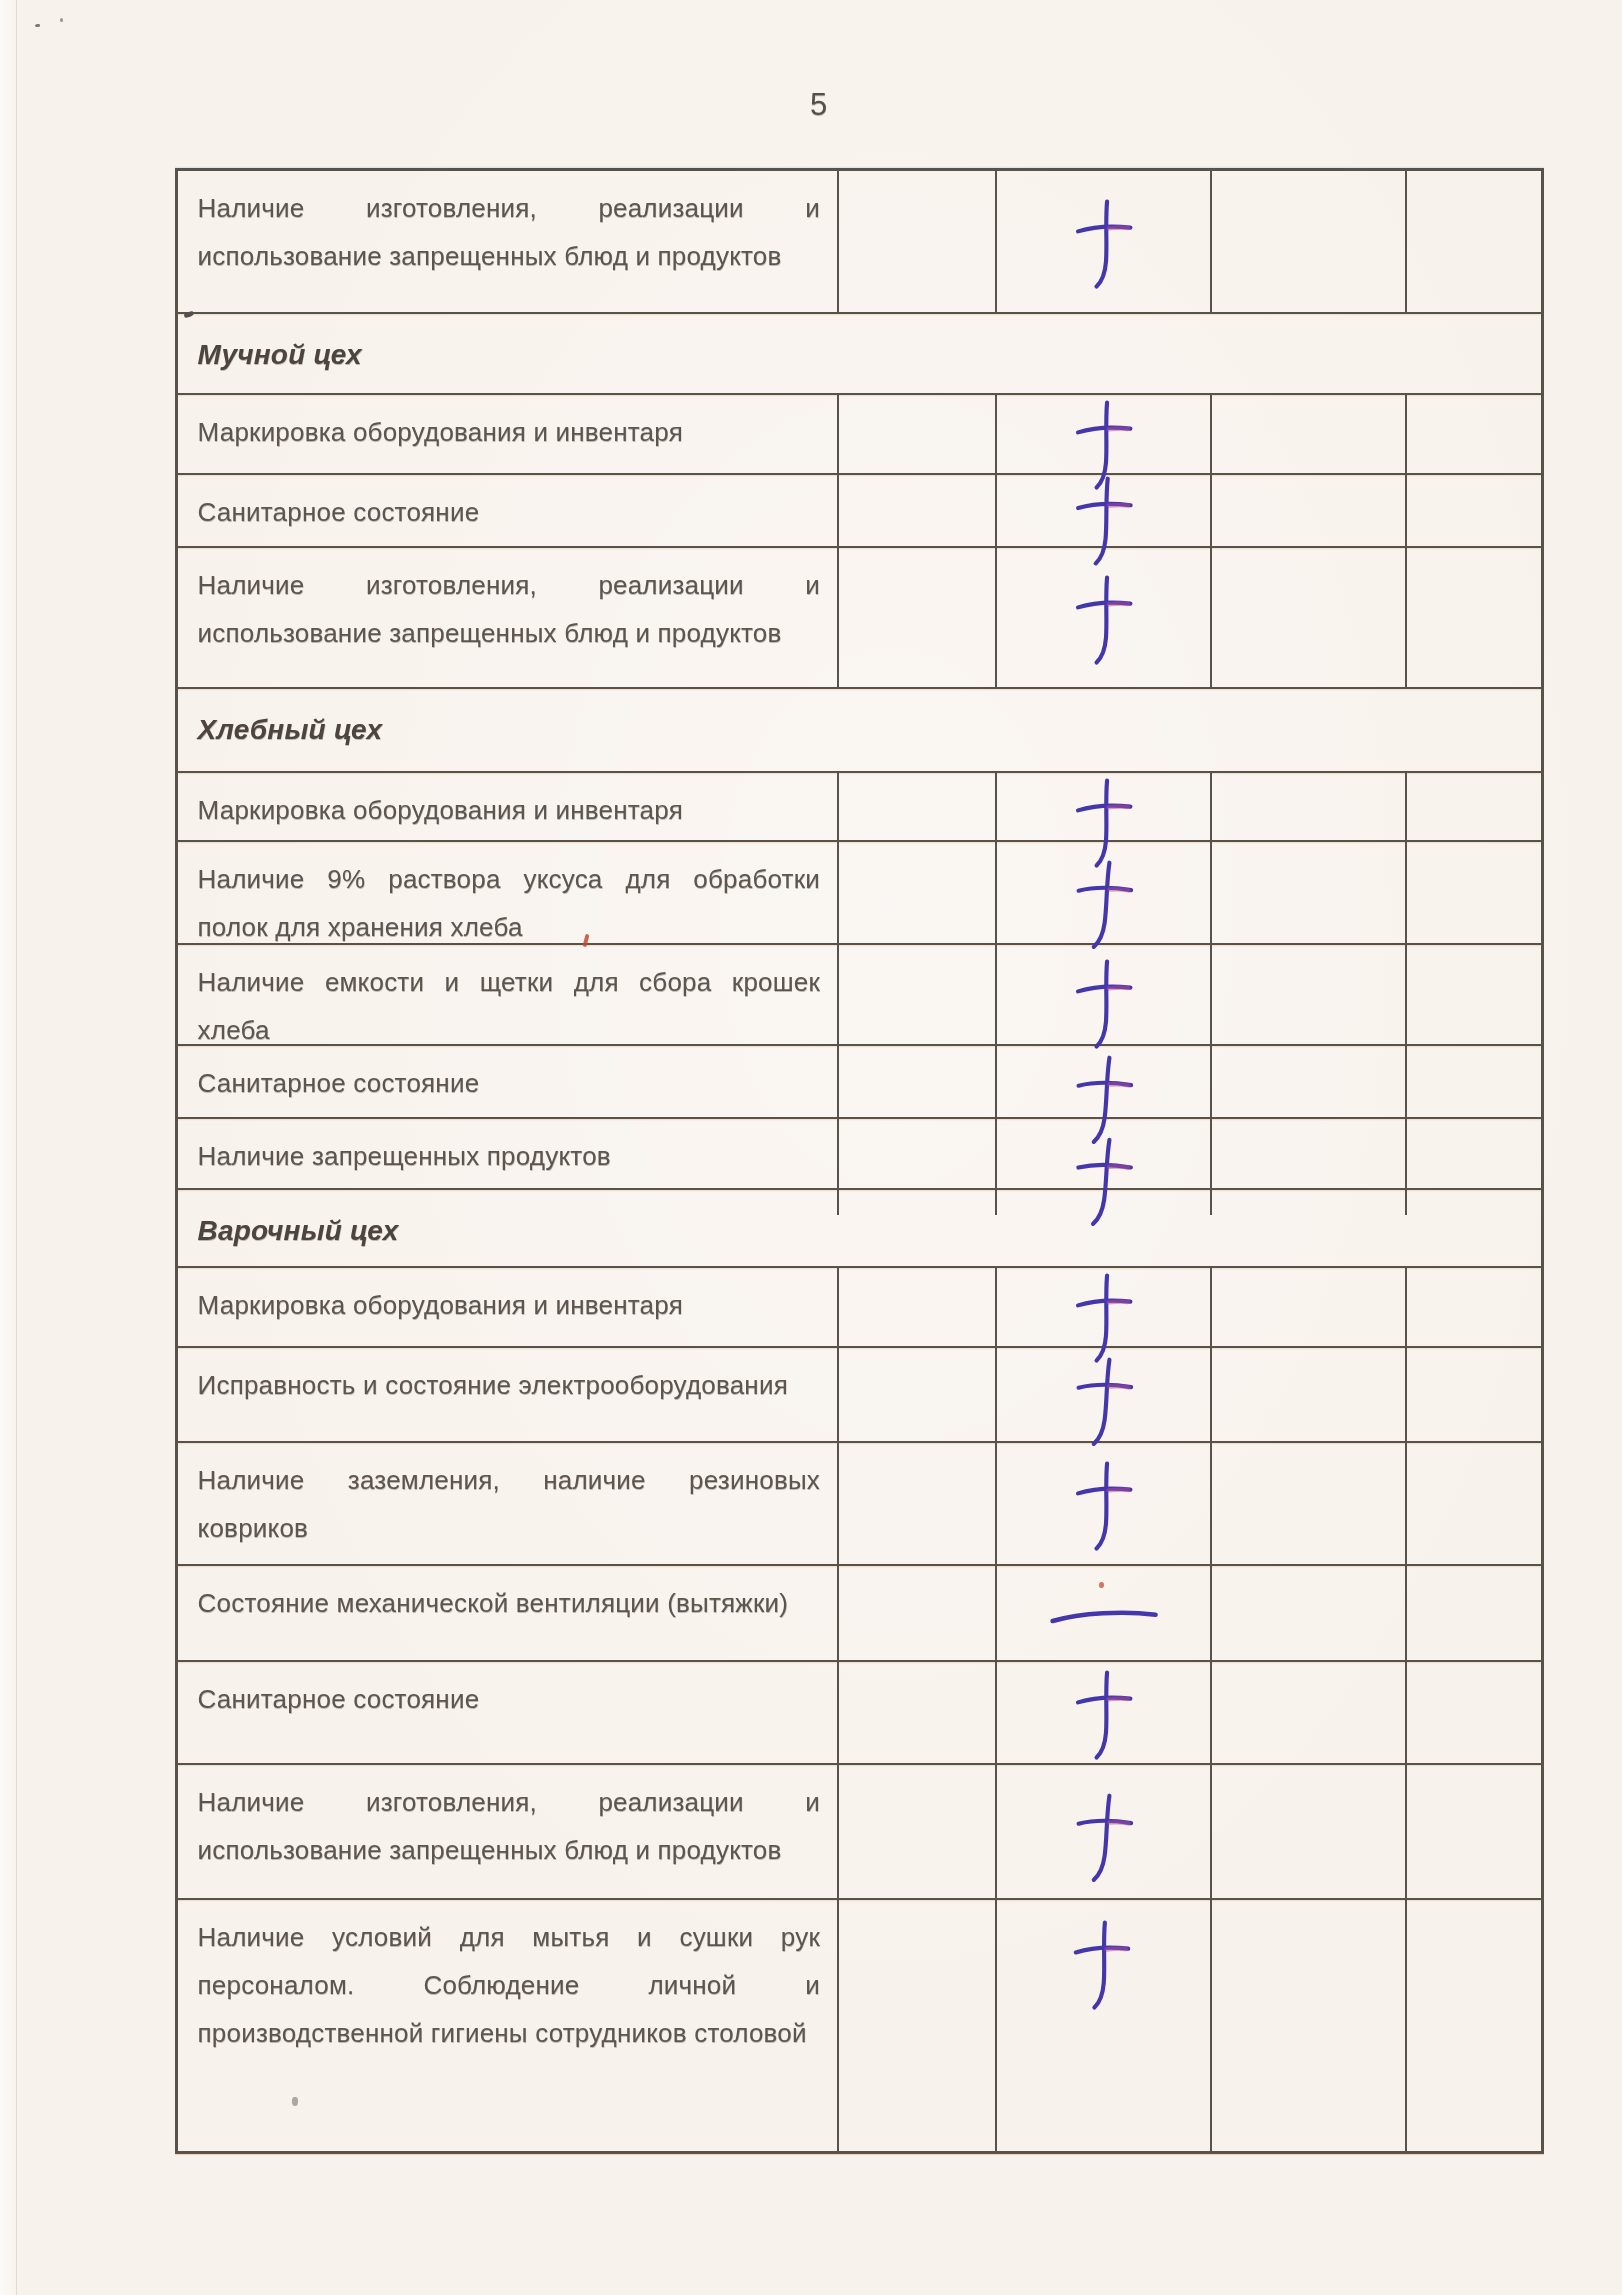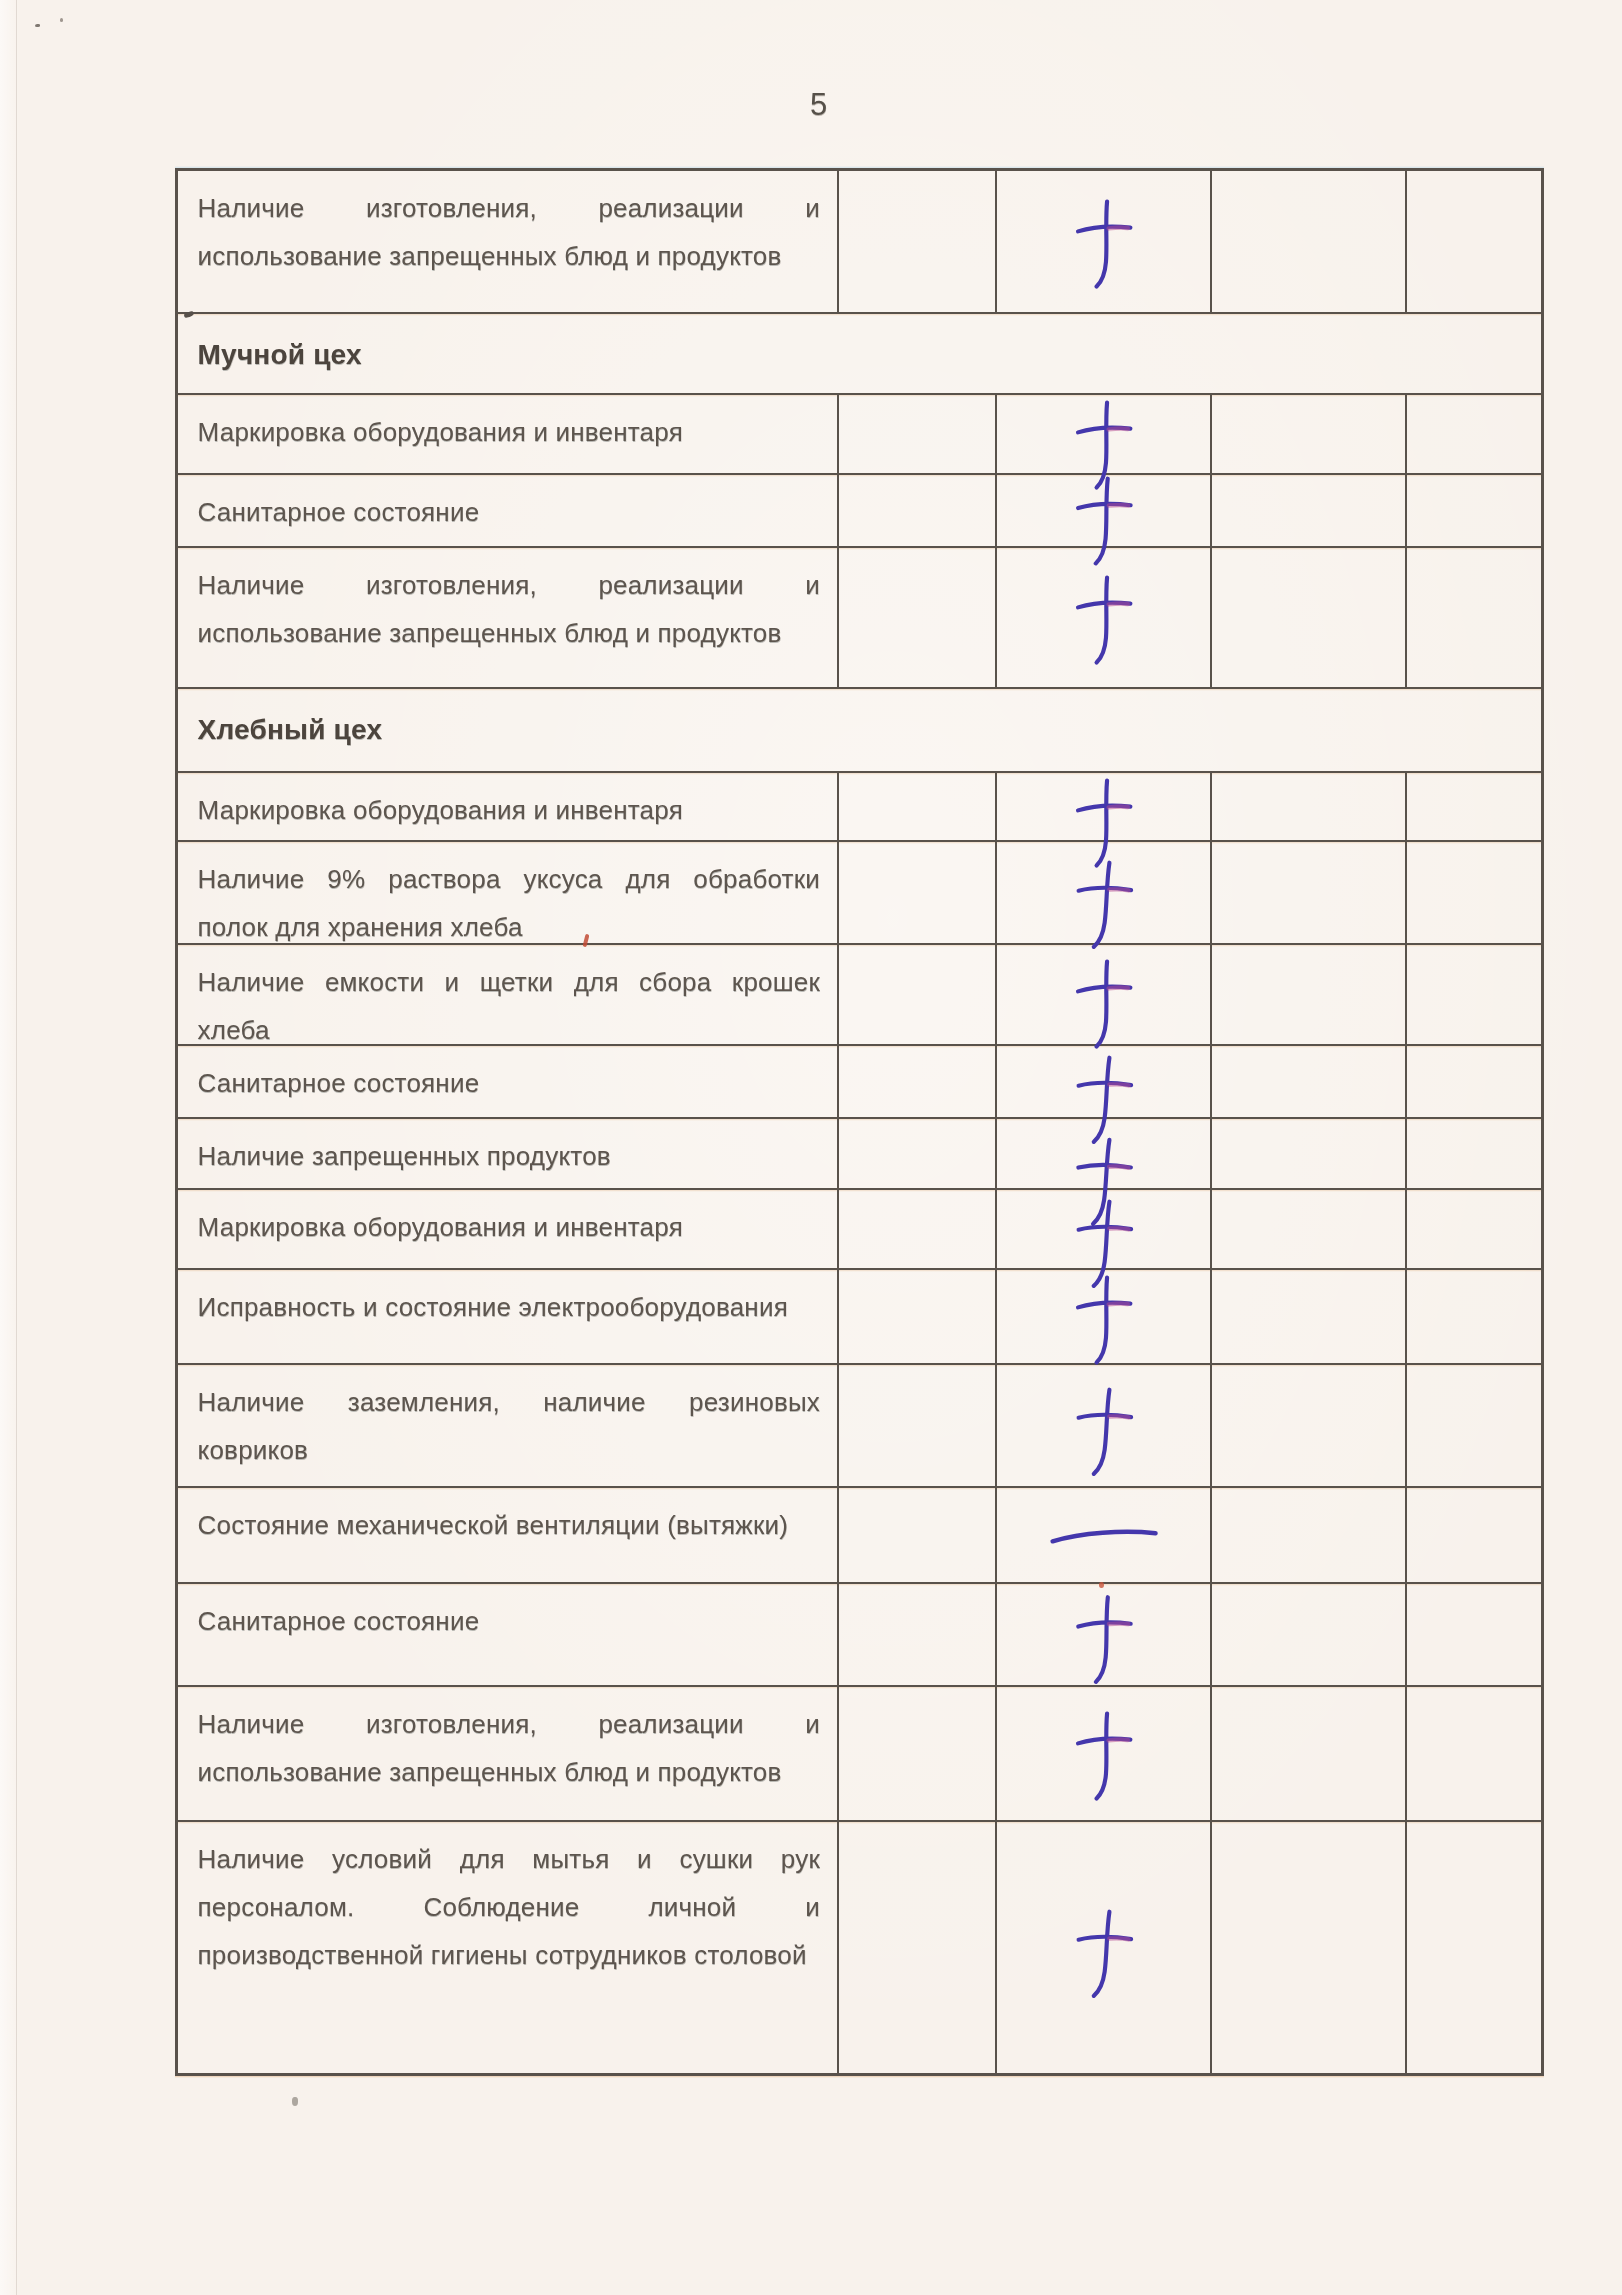--- a/index.html
+++ b/index.html
@@ -62,20 +62,21 @@
     letter-spacing:0.2px;
     color:var(--ink);
     text-shadow:0.4px 0.7px 0.5px rgba(95,85,75,0.35), 0 1.3px 0 rgba(120,200,240,0.10);
   }
   .txt.sect{
     font-weight:700;
     font-size:28px;
     text-align:left;
     color:var(--ink_bold);
     padding-top:3.9px;
+    font-style:italic;
   }
   .markcell{
     display:flex;align-items:center;justify-content:center;
     overflow:visible;
   }
   .pen{color:var(--pen);overflow:visible;}
   .pen path{fill:none;stroke:currentColor;stroke-width:6.5;stroke-linecap:round;}
   .pen path.accent{stroke:#b44a92;opacity:0.5;stroke-width:7;}
   .pen.minus path{stroke-width:7;}
   
@@ -254,20 +255,25 @@
           <svg class="pen plus" width="64" height="96" viewBox="0 0 100 150">
             <path d="M10 57 C32 51, 64 50, 92 54"></path>
             <path d="M57 12 C53 44, 55 78, 52 106 C50 124, 45 136, 36 144"></path>
             <path class="accent" d="M58 54 C70 53, 80 53, 88 54.5"></path>
           </svg>
         </div>
       <div class="cell"></div>
       <div class="cell"></div>
     </div>
 
+    <div class="drow section" style="height:78px">
+      <div class="cell desc">
+          <p class="txt sect">Варочный цех</p>
+        </div>
+    </div>
 
     <div class="drow item" style="height:80px">
       <div class="cell desc">
           <p class="txt">Маркировка оборудования и инвентаря</p>
         </div>
       <div class="cell"></div>
       <div class="cell markcell">
           <svg class="pen plus" width="64" height="96" viewBox="0 0 100 150">
             <path d="M10 57 C32 51, 64 50, 92 54"></path>
             <path d="M57 12 C53 44, 55 78, 52 106 C50 124, 45 136, 36 144"></path>

